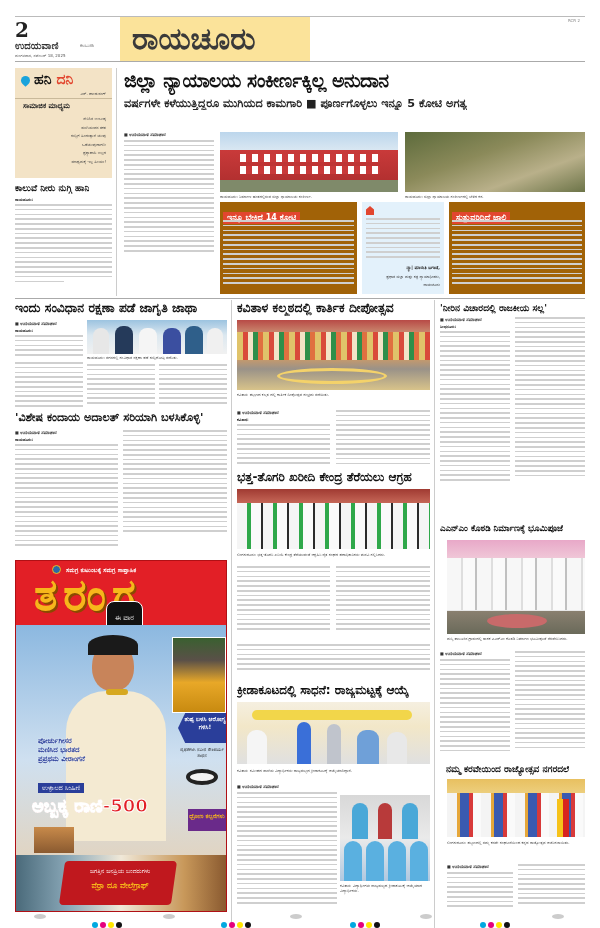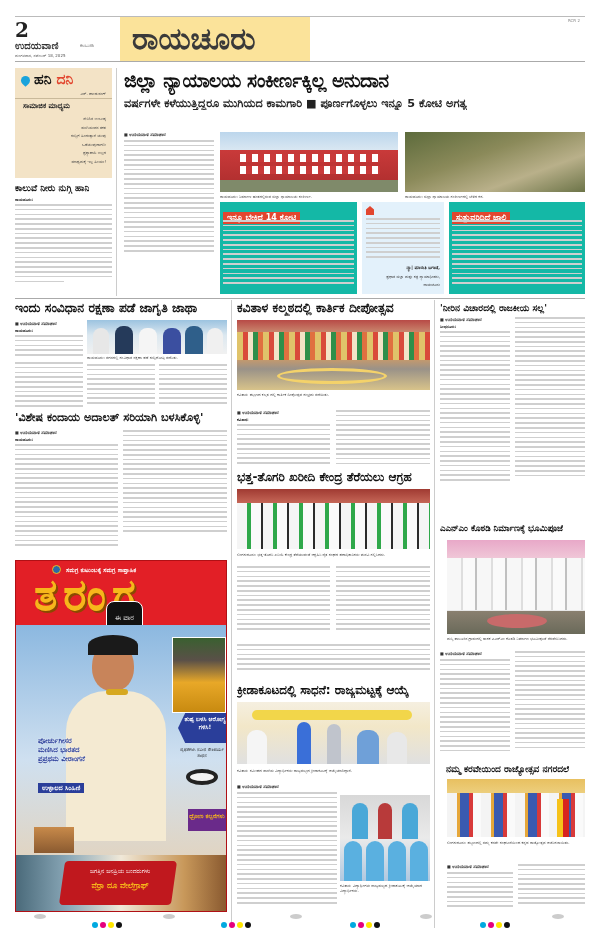--- a/index.html
+++ b/index.html
@@ -6,21 +6,21 @@
   body { width: 600px; height: 928px; background: #fff; font-family: "DejaVu Sans", sans-serif; color: #222; position: relative; overflow: hidden; }
   .abs { position: absolute; }
   .rule { position: absolute; background: #999; }
   .byline { font-size: 4.5px; font-weight: bold; color: #333; }
   .byline::before { content: "■ "; font-size: 4px; }
   .caption { font-size: 4px; color: #444; line-height: 5px; overflow: hidden; }
   .head { font-weight: bold; color: #111; white-space: nowrap; overflow: hidden; }
   .photo { position: absolute; overflow: hidden; }
   .filler { position: absolute; overflow: hidden; }
   .filler i { display: block; height: 1.6px; background: #cfcfcf; margin: 0 0 3.2px 0; }
-  .box-pink { background: #14b8a6; }
+  .box-pink { background: #a16207; }
   .box-blue { background: #e3f1fb; }
   .tag-red { background: #e2462f; color: #fff; font-weight: bold; font-size: 8px; padding: 1px 4px; display: inline-block; }
   .reg-dots span { display: inline-block; width: 6px; height: 6px; border-radius: 50%; margin-right: 2px; }
 </style>
 </head>
 <body>
 
 <div class="rule" style="left:15px;top:16px;width:570px;height:1px;background:#bbb"></div>
 <div class="abs" style="left:15px;top:20px;font-size:20px;font-weight:bold;font-family:'DejaVu Serif',serif;line-height:20px">2</div>
 <div class="abs" style="left:15px;top:40px;font-size:10px;font-weight:bold;color:#333">ಉದಯವಾಣಿ</div>
@@ -573,21 +573,22 @@
   <div style="position:absolute;left:72px;top:74px;width:50px;height:20px;border-radius:50% 50% 0 0;background:#1a1a1a"></div>
   <div style="position:absolute;left:50px;top:130px;width:100px;height:150px;border-radius:40px 40px 0 0;background:#f4ead2"></div>
   <div style="position:absolute;left:90px;top:128px;width:22px;height:6px;background:#d6a820;border-radius:3px"></div>
 
   <div style="position:absolute;left:156px;top:76px;width:54px;height:76px;background:linear-gradient(#3a6030 0%,#5a5048 30%,#e8a828 60%,#c88a10 100%);border:1px solid #fff"></div>
   <div style="position:absolute;left:162px;top:152px;width:48px;height:30px;background:#2a3e9a;clip-path:polygon(15% 0,100% 0,100% 100%,15% 100%,0 50%)"></div>
   <div style="position:absolute;left:168px;top:154px;width:42px;font-size:6px;font-weight:bold;color:#fff;line-height:8px;text-align:center">ತುಪ್ಪ ಬಳಸಿ ಆರೋಗ್ಯ ಗಳಿಸಿ!</div>
   <div style="position:absolute;left:162px;top:186px;width:48px;font-size:4.5px;color:#111;text-align:center;line-height:6px">ದೃಢತೆಗಾಗಿ ನವೀನ ಸೌಂದರ್ಯ ಸಾಧನ</div>
   <div style="position:absolute;left:170px;top:208px;width:32px;height:16px;border-radius:50%;border:4px solid #222;background:#f4f4f4"></div>
   <div style="position:absolute;left:22px;top:176px;width:50px;font-size:7px;font-weight:bold;color:#2a3e9a;line-height:9px;text-shadow:0 0 2px #fff">ಪೋರ್ಚುಗೀಸರ ಮಣಿಸಿದ ಭಾರತದ ಪ್ರಪ್ರಥಮ ವೀರಾಂಗನೆ</div>
-  <div style="position:absolute;left:22px;top:222px;padding:1px 4px;background:#2a3e9a;color:#fff;font-size:6.5px;font-weight:bold">ಉಳ್ಳಾಲದ ಸಿಂಹಿಣಿ</div>
+  <div style="position:absolute;left:22px;top:222px;padding:1px 4px;background:#2a3e9a;color:#fff;font-size:6.5px;font-weight:normal">ಉಳ್ಳಾಲದ ಸಿಂಹಿಣಿ</div>
+  <div style="position:absolute;left:16px;top:234px;font-size:18px;font-weight:bold;color:#e21f26;line-height:22px;-webkit-text-stroke:1px #fff;white-space:nowrap">ಅಬ್ಬಕ್ಕ ರಾಣಿ-500</div>
   <div style="position:absolute;left:172px;top:248px;width:38px;height:22px;background:#6a2a8a;color:#f7b61b;font-size:6px;font-weight:bold;line-height:9px;text-align:center;padding-top:2px">ಧ್ರೋಣ ಕಲ್ಪನೆಗಳು</div>
   <div style="position:absolute;left:18px;top:266px;width:40px;height:26px;background:linear-gradient(#c88a4a,#8a5a30)"></div>
   <div style="position:absolute;left:0;right:0;top:294px;height:58px;background:linear-gradient(90deg,#4a6a7a 0%,#8aa8b8 25%,#f0e8d8 50%,#c8985a 80%,#8a5a30 100%)"></div>
   <div style="position:absolute;left:46px;top:300px;width:112px;height:44px;background:#c0181e;transform:skewX(-8deg);border-radius:4px"></div>
   <div style="position:absolute;left:52px;top:306px;width:104px;font-size:6px;color:#fff;text-align:center;white-space:nowrap">ಜಗತ್ತಿನ ಜನಪ್ರಿಯ ಬಂದರುಗಳು</div>
   <div style="position:absolute;left:52px;top:320px;width:104px;font-size:8px;font-weight:bold;color:#f7b61b;text-align:center;white-space:nowrap">ವೆರ್ರಾ ದೂ ವೇಲೆಗ್ರಾಫ್</div>
 </div>
 
 <div class="abs" style="left:34px;top:914px;width:12px;height:5px;border-radius:50%;background:#ccc"></div>
 <div class="abs reg-dots" style="left:92px;top:913px">

